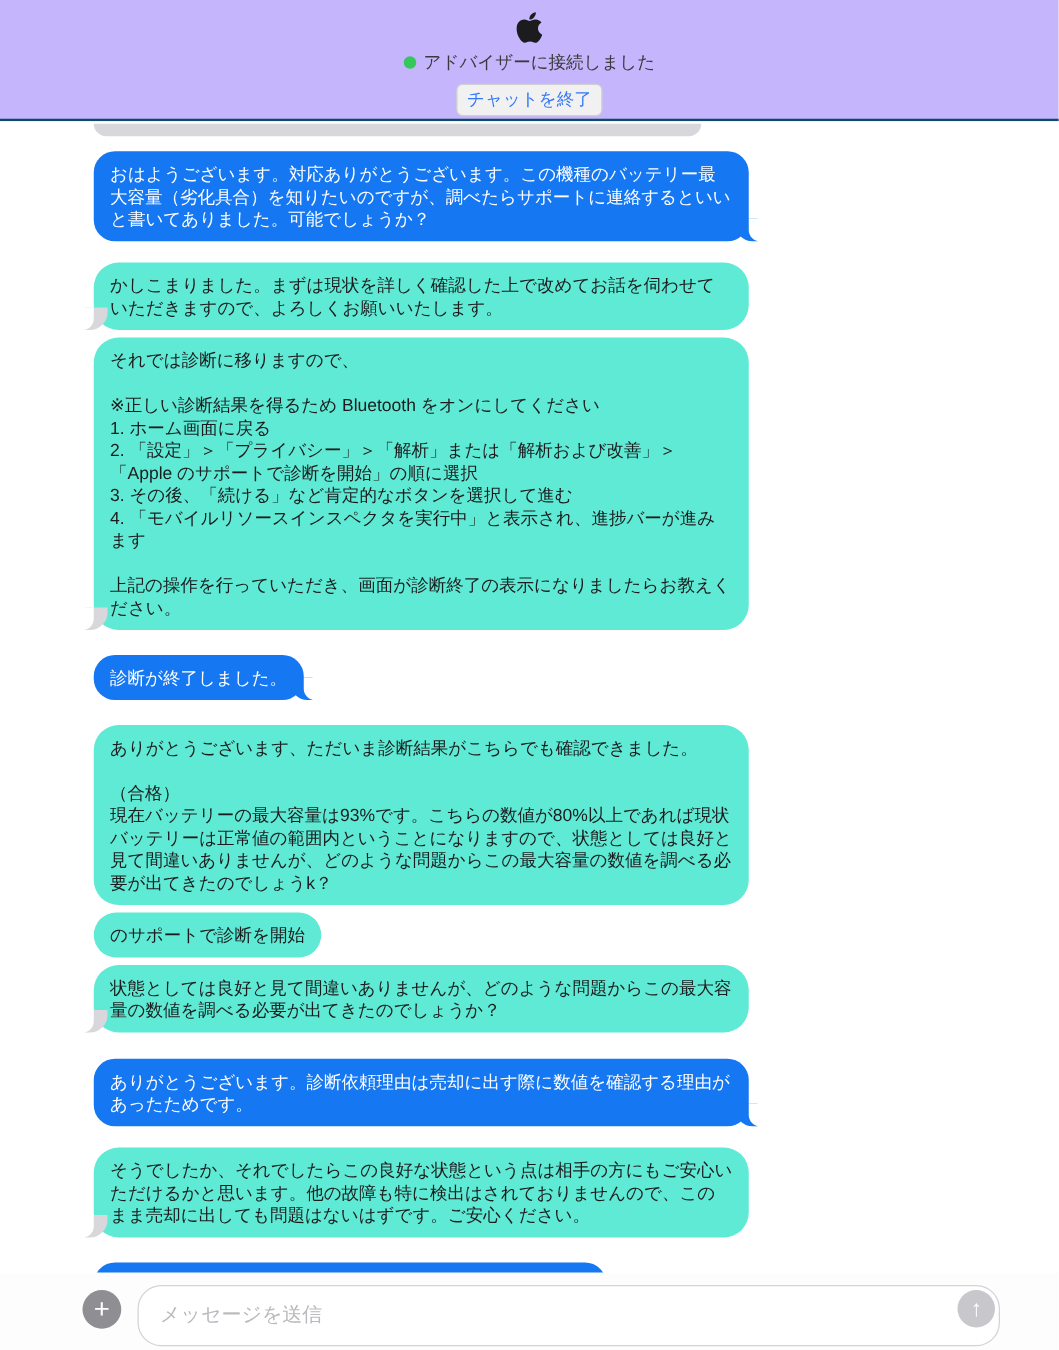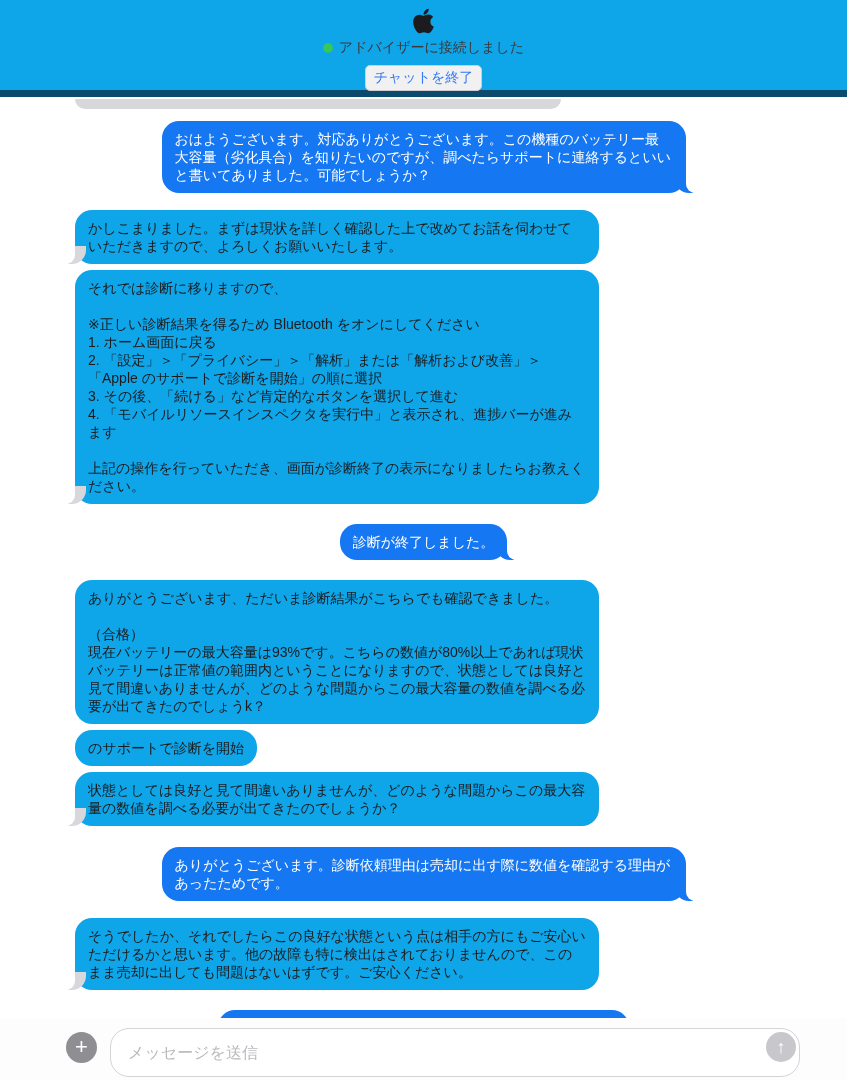--- a/index.html
+++ b/index.html
@@ -1,39 +1,39 @@
 <!DOCTYPE html>
 <html><head>
 <meta charset="utf-8">
 <style>
   * { margin:0; padding:0; box-sizing:border-box; }
   html,body { width:847px; height:1080px; background:#fff; overflow:hidden;
     font-family:"Liberation Sans","DejaVu Sans",sans-serif; }
   .app { width:847px; height:1080px; display:flex; flex-direction:column; }
 
   
-  .header { height:97px; background:#0ea5e9; border-bottom:7px solid #0c4a6e;
+  .header { height:97px; background:#c4b5fd; border-bottom:2px solid #0c4a6e;
     display:flex; flex-direction:column; align-items:center; flex-shrink:0; }
   .apple-logo { margin-top:7px; height:30px; width:26px; display:flex; align-items:center; justify-content:center; }
   .apple-logo svg { height:28px; fill:#1c1c1e; }
   .status-line { margin-top:4px; display:flex; align-items:center; gap:6px;
     font-size:14px; color:#3a3a3c; }
   .status-dot { width:10px; height:10px; border-radius:50%; background:#34c759; }
   .end-chat-btn { margin-top:8px; background:#f1f1f2; border:1px solid #cfcfd2;
     border-radius:5px; padding:3px 8px; font-size:14px; color:#3478f6; cursor:pointer;
     font-family:Liberation Mono, monospace; }
 
   
   .chat { flex:1; background:#fff; padding:2px 75px 0 75px; overflow:hidden; position:relative; }
   .row { display:flex; }
   .row.left  { justify-content:flex-start; }
-  .row.right { justify-content:center; }
+  .row.right { justify-content:flex-start; }
   .bubble { position:relative; max-width:524px; padding:9px 13px; border-radius:17px;
     font-size:14px; line-height:18px; white-space:pre-wrap; word-break:break-word; }
-  .bubble.gray { background:#0ea5e9; color:#1c1c1e; }
+  .bubble.gray { background:#5eead4; color:#1c1c1e;border-radius:20px; }
   .bubble.blue { background:#1577f2; color:#ffffff; }
 
   
   .partial { height:10px; width:486px; background:#d8d8dc;
     border-radius:0 0 17px 17px; }
 
   
   .bubble.tail-left::before { content:""; position:absolute; z-index:0; bottom:0; left:-7px;
     height:18px; width:18px; background:#d8d8dc; border-bottom-right-radius:14px; }
   .bubble.tail-left::after { content:""; position:absolute; z-index:1; bottom:0; left:-9px;

